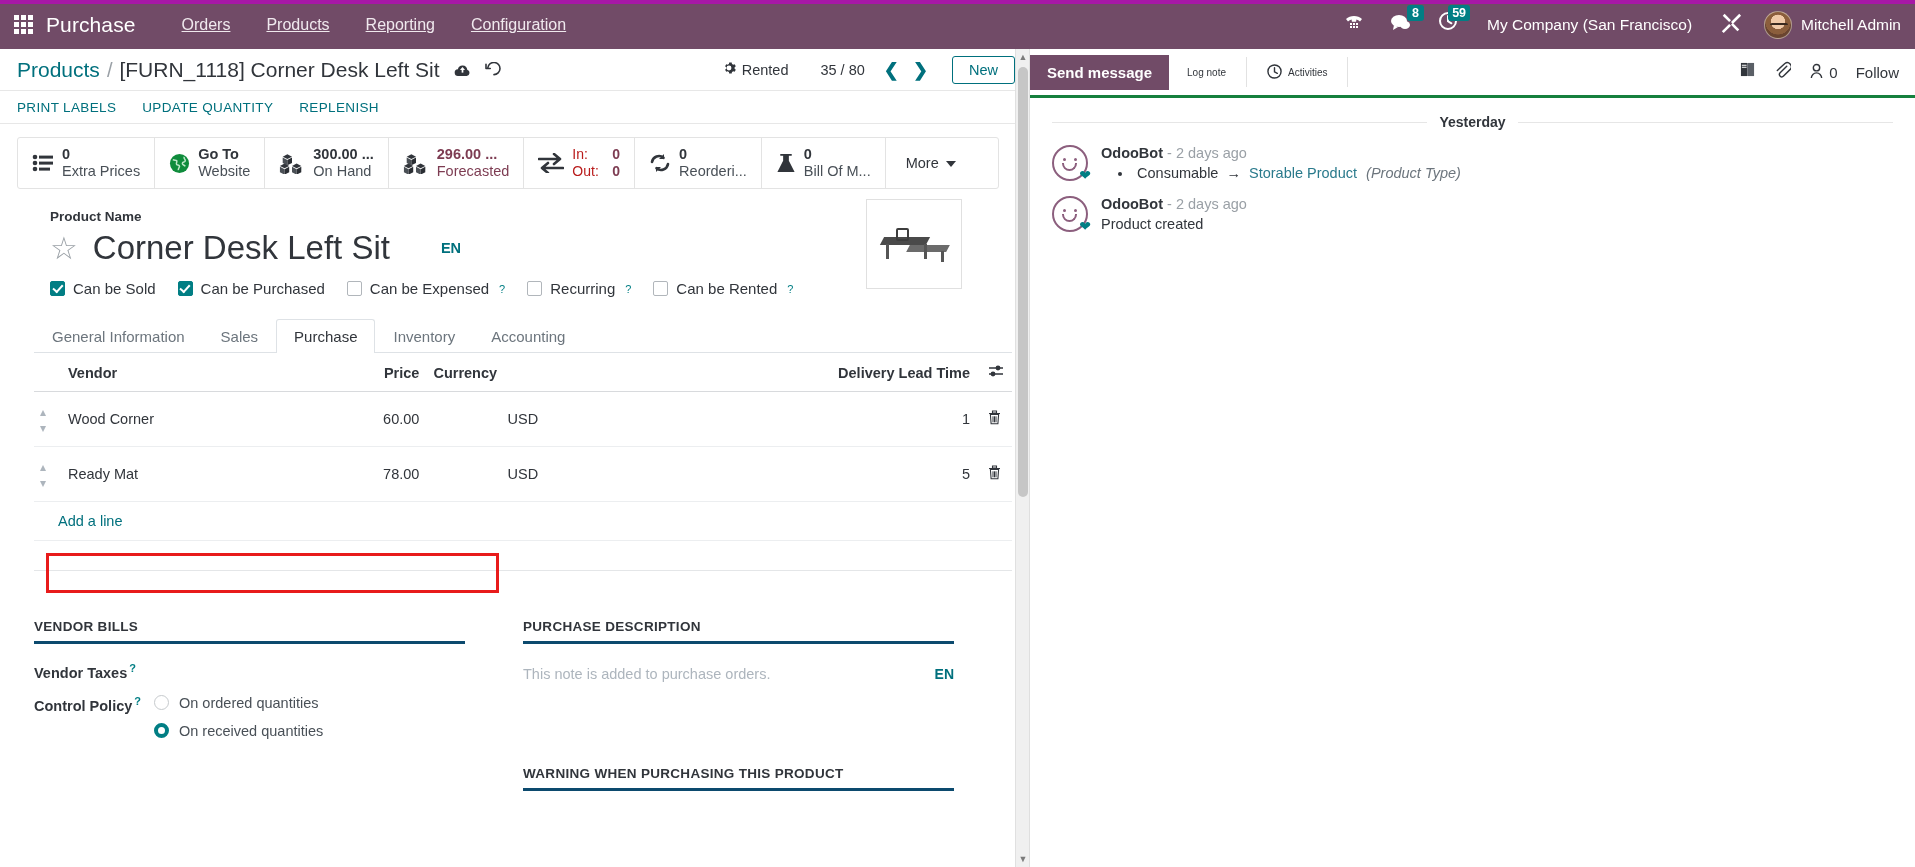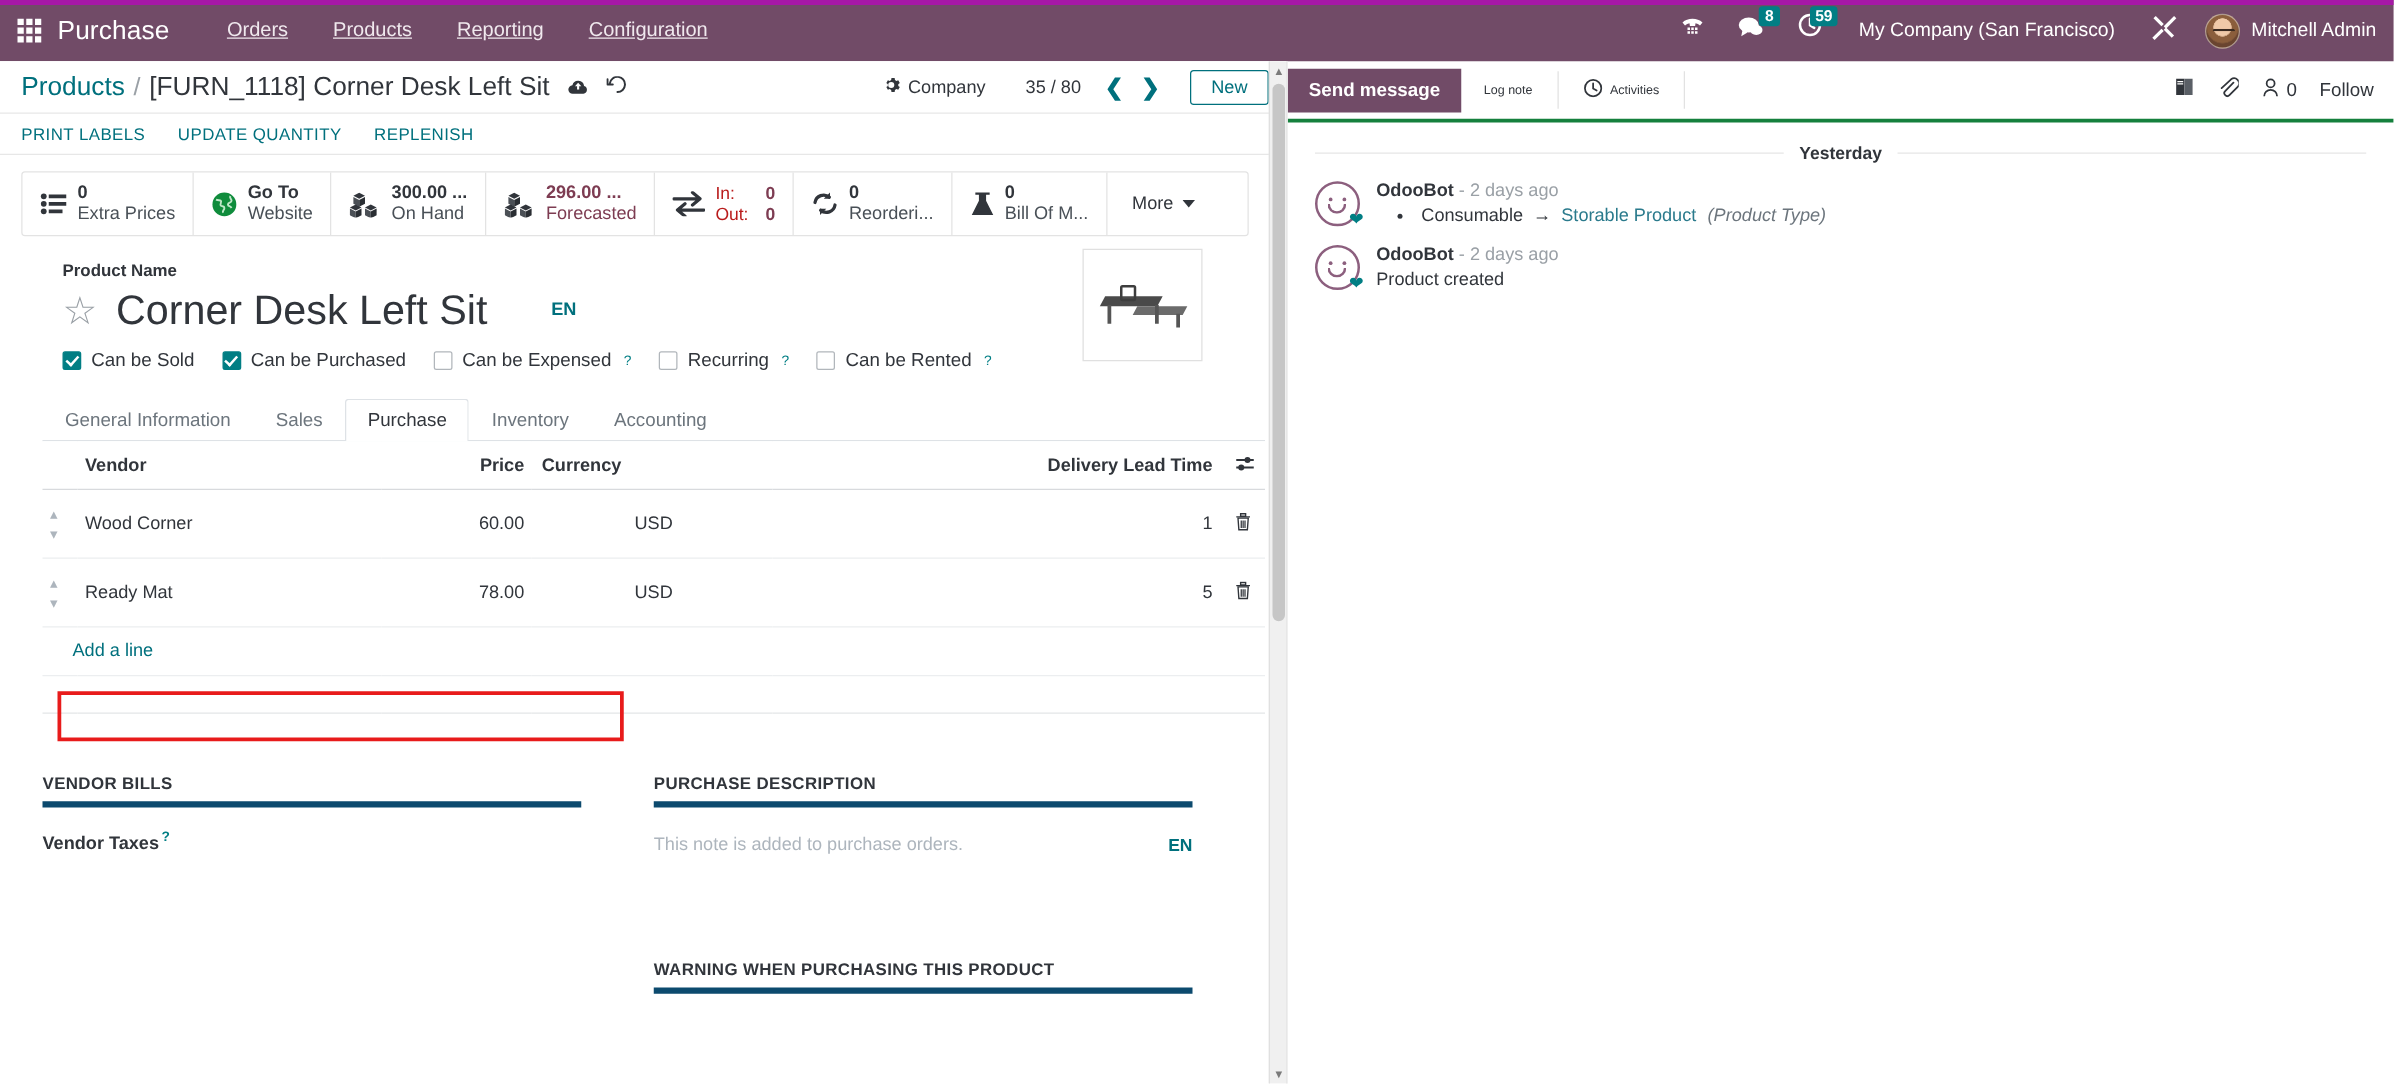--- a/index.html
+++ b/index.html
@@ -246,21 +246,21 @@
   }
 
   
   .bottom {
     display: flex; gap: 0; padding: 48px 17px 0 34px;
   }
   .bcol { width: 50%; padding-right: 58px; }
   .grp-title {
     font-size: 13.5px; font-weight: 700; color: #31353b;
     letter-spacing: .3px; padding-bottom: 7px;
-    border-bottom: 5px solid #0c4a6e; margin-bottom: 18px;
+    border-bottom: 3px solid #0c4a6e; margin-bottom: 18px;
   }
   .frow { display: flex; align-items: flex-start; margin-bottom: 14px; }
   .flabel { width: 120px; font-size: 14.5px; font-weight: 700; color: #31353b; flex: none; }
   .fval { font-size: 14.5px; color: #31353b; }
   .radio-line { display: flex; align-items: center; gap: 10px; margin-bottom: 12px; cursor: pointer; }
   .radio {
     width: 15px; height: 15px; border-radius: 50%;
     border: 1px solid #c6cacd; background: #fff; flex: none;
     display: flex; align-items: center; justify-content: center;
   }
@@ -431,21 +431,21 @@
             </svg>
         </span>
       </div>
       <div class="cp-right">
         <div class="action-btn">
           <span>
             <svg width="14" height="14" viewBox="0 0 16 16">
                 <path d="M8 5.2A2.8 2.8 0 108 10.8 2.8 2.8 0 008 5.2zm6.4 3.6l1.4 1.1-1.4 2.4-1.7-.6a6 6 0 01-1.3.8l-.3 1.8H8.2l-.3-1.8a6 6 0 01-1.3-.8l-1.7.6L3.5 9.9 4.9 8.8a6 6 0 010-1.6L3.5 6.1 4.9 3.7l1.7.6a6 6 0 011.3-.8l.3-1.8h2.9l.3 1.8a6 6 0 011.3.8l1.7-.6 1.4 2.4-1.4 1.1a6 6 0 010 1.6z" fill="#31353b"></path>
               </svg>
           </span>
-          <span>Company</span>
+          <span>Rented</span>
         </div>
         <span class="pager">35 / 80</span>
         <span class="pager-arrow">❮</span>
         <span class="pager-arrow">❯</span>
         <button class="new-btn">New</button>
       </div>
     </div>
 
     <div class="action-row">
       <span class="action-link">PRINT LABELS</span>
@@ -706,20 +706,35 @@
 
       <div class="bottom">
         <div class="bcol">
           <div class="grp-title">VENDOR BILLS</div>
           <div class="frow">
             <div class="flabel">
               <span>Vendor Taxes</span><span class="help-q">?</span>
             </div>
             <div class="fval"></div>
           </div>
+          <div class="frow">
+            <div class="flabel">
+              <span>Control Policy</span><span class="help-q">?</span>
+            </div>
+            <div>
+              <label class="radio-line">
+                <span class="radio"></span>
+                <span class="radio-lbl">On ordered quantities</span>
+              </label>
+              <label class="radio-line">
+                <span class="radio on"></span>
+                <span class="radio-lbl">On received quantities</span>
+              </label>
+            </div>
+          </div>
         </div>
 
         <div class="bcol">
           <div class="grp-title">PURCHASE DESCRIPTION</div>
           <div class="note-placeholder">
             <span>This note is added to purchase orders.</span>
             <span class="note-en">EN</span>
           </div>
           <div class="grp-title" style="margin-top:84px;">WARNING WHEN PURCHASING THIS PRODUCT</div>
         </div>

